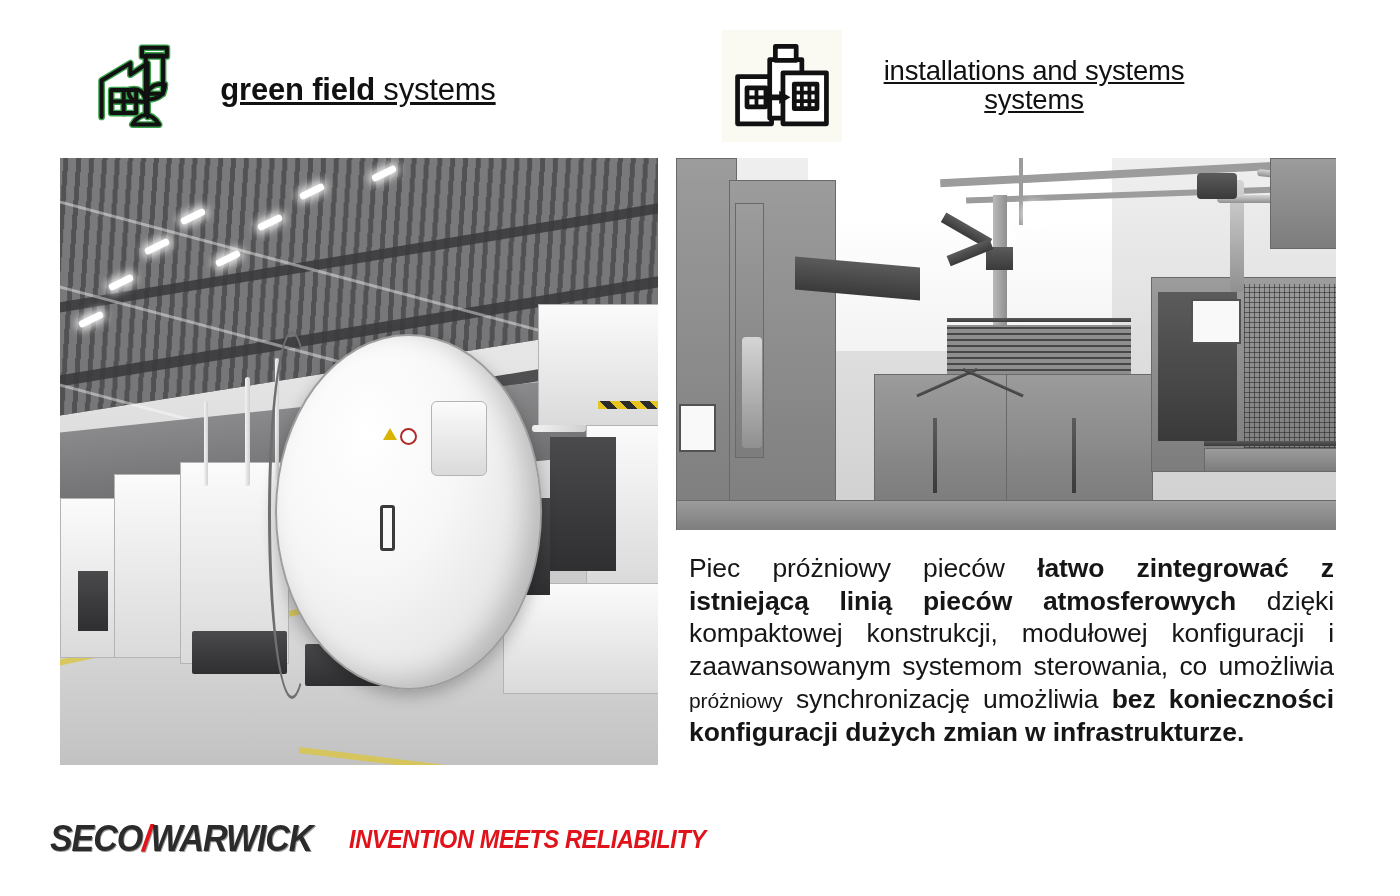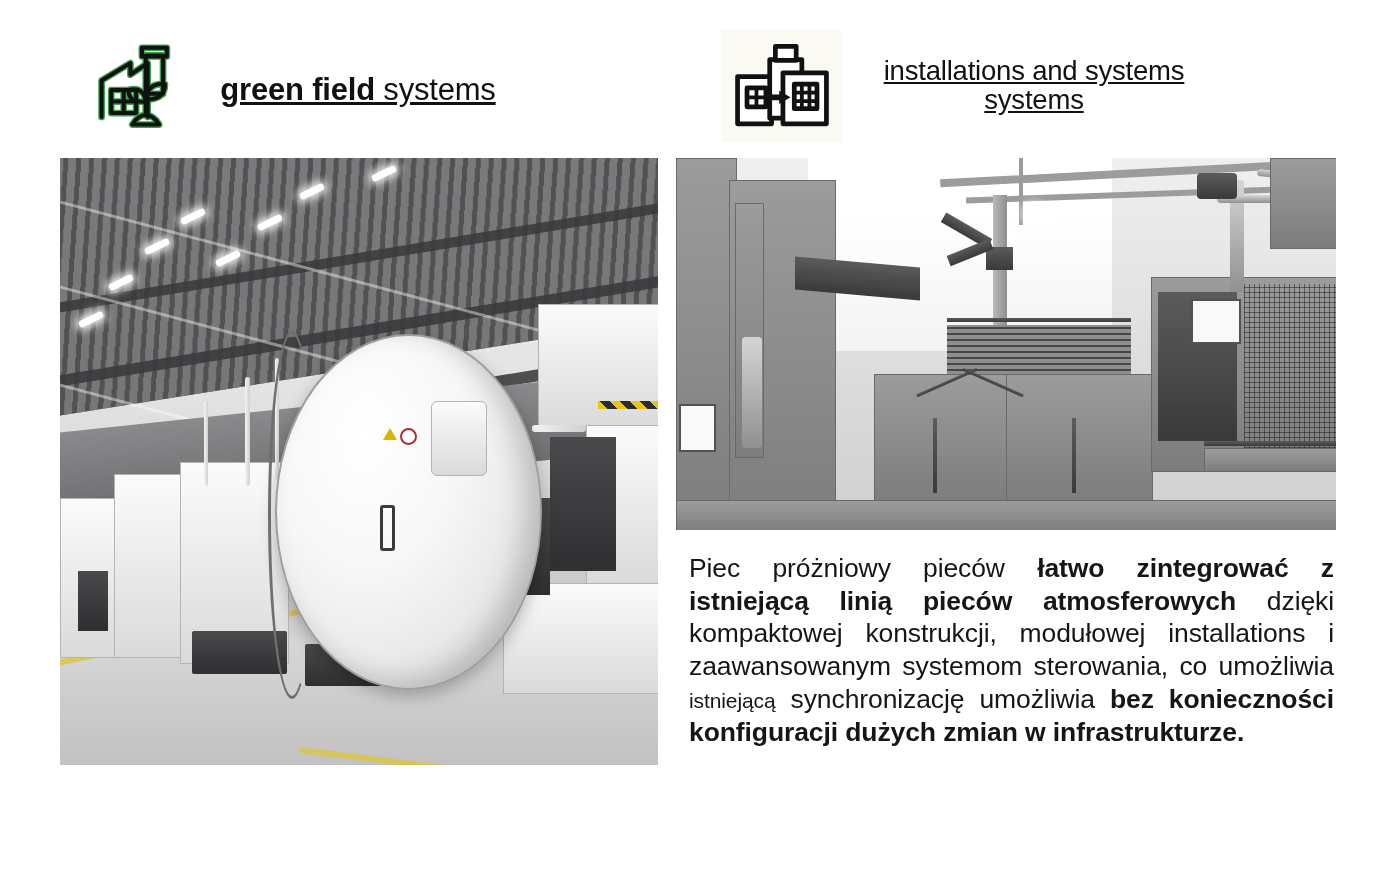--- a/index.html
+++ b/index.html
@@ -301,17 +301,21 @@
 
       <div class="bwdark" style="left:80%;top:76%;width:20%;height:5px"></div>
       <div class="bwblock" style="left:80%;top:78%;width:20%;height:6%"></div>
 
       <div class="bwdark" style="left:26%;top:92%;width:52%;height:6px"></div>
       <div class="bwblock" style="left:0%;top:92%;width:100%;height:8%"></div>
     </div>
   </div>
 
   <div id="body-text">
-    <span>Piec próżniowy pieców </span><b>łatwo zintegrować z istniejącą linią pieców atmosferowych</b><span> dzięki kompaktowej konstrukcji, modułowej installations i zaawansowanym systemom sterowania, co umożliwia </span><span class="small">istniejącą</span><span> synchronizację umożliwia </span><b>bez konieczności konfiguracji dużych zmian w infrastrukturze.</b>
-  </div>
-
+    <span>Piec próżniowy pieców </span><b>łatwo zintegrować z istniejącą linią pieców atmosferowych</b><span> dzięki kompaktowej konstrukcji, modułowej konfiguracji i zaawansowanym systemom sterowania, co umożliwia </span><span class="small">próżniowy</span><span> synchronizację umożliwia </span><b>bez konieczności konfiguracji dużych zmian w infrastrukturze.</b>
+  </div>
+
+  <div id="footer">
+    <div class="logo-word"><span>SECO</span><span class="logo-slash">/</span><span>WARWICK</span></div>
+    <div class="tagline">INVENTION MEETS RELIABILITY</div>
+  </div>
 
 </div>
 
 </body></html>

